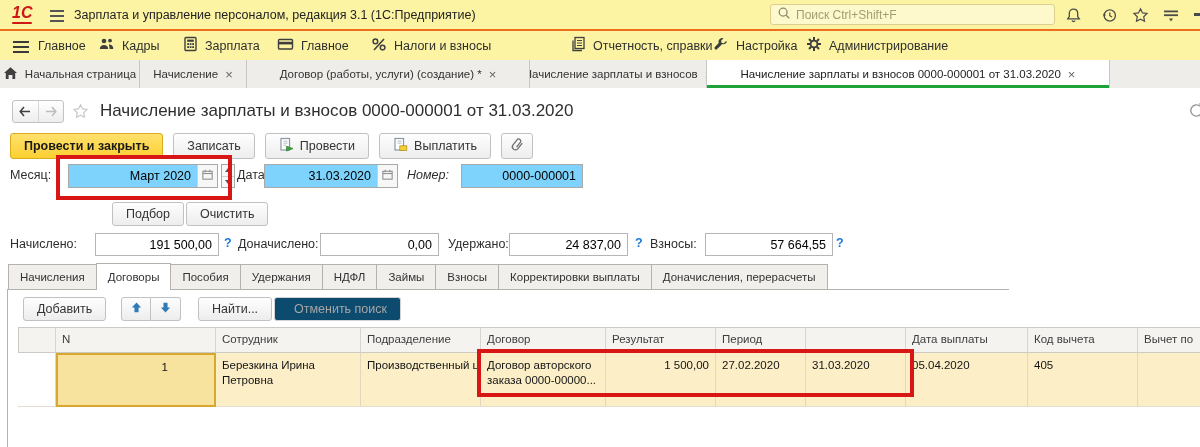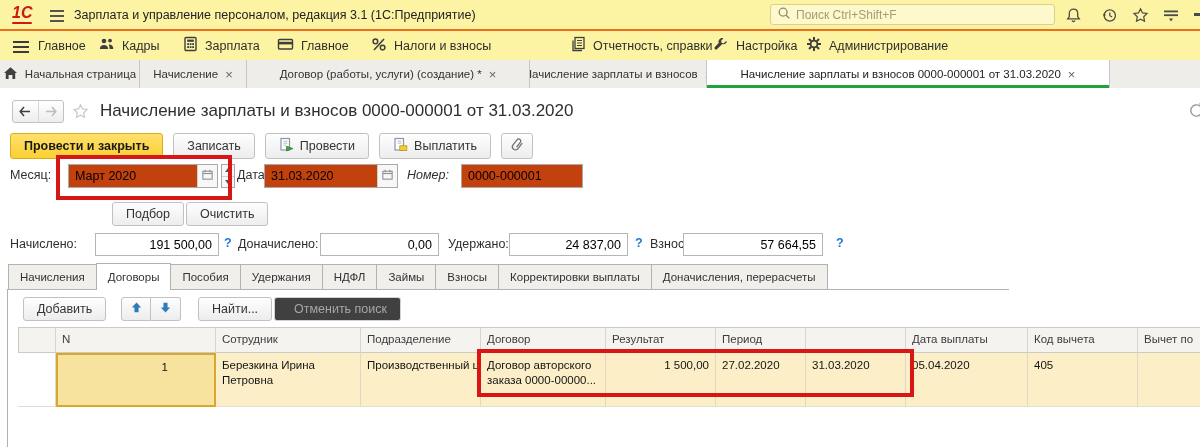--- a/index.html
+++ b/index.html
@@ -55,21 +55,21 @@
         border:1px solid #c1c1c1; border-radius:3px; background:linear-gradient(#fefefe,#ededed);
         font-size:12.5px; color:#333; white-space:nowrap; height:100%; }
   .btn-primary{ background:linear-gradient(#ffe06e,#fbd032); border-color:#d9ad1c; font-weight:bold; color:#1a1a1a; }
   .btn-attach{ padding:0 8px; }
   .sm-btn{ height:24px; }
   .caret{ width:0; height:0; border-left:4px solid transparent; border-right:4px solid transparent;
           border-top:5px solid #555; display:inline-block; margin-left:2px; }
 
   
   .f-label{ top:168px; font-size:12.5px; color:#2e2e2e; }
-  .field{ top:164px; height:24px; border:1px solid #a9a9a9; background:#c2410c; display:flex; }
+  .field{ top:164px; height:24px; border:1px solid #a9a9a9; background:#7dd3fc; display:flex;text-align:right; }
   .field .txt{ flex:1; padding:4px 6px; font-size:12.5px; color:#000; white-space:nowrap; overflow:hidden; }
   .cal-btn{ width:20px; border-left:1px solid #cfcfcf; background:#f7f7f7; display:flex; align-items:center; justify-content:center; }
   .spinner{ left:221px; top:164px; width:14px; height:24px; border:1px solid #a9a9a9; background:#f7f7f7;
             display:flex; flex-direction:column; }
   .spin{ flex:1; display:flex; align-items:center; justify-content:center; }
   .spin + .spin{ border-top:1px solid #cfcfcf; }
   .tri-up{ width:0;height:0;border-left:3px solid transparent;border-right:3px solid transparent;border-bottom:4px solid #555;}
   .tri-dn{ width:0;height:0;border-left:3px solid transparent;border-right:3px solid transparent;border-top:4px solid #555;}
 
   
@@ -84,21 +84,21 @@
             border:1px solid #b5b2ad; margin-right:-1px; font-size:11.5px; color:#333; white-space:nowrap; }
   .sec-tab.active{ background:#fff; height:27px; border-bottom:none; z-index:4; }
   .panel{ left:7px; top:289px; width:1002px; height:158px; background:#fff;
           border-top:1px solid #b5b2ad; border-left:1px solid #b5b2ad; }
   .g-toolbar-btn{ position:absolute; top:7px; }
   .updown{ display:flex; }
   .ud-btn{ width:30px; height:24px; border:1px solid #c1c1c1; background:linear-gradient(#fefefe,#ededed);
            display:flex; align-items:center; justify-content:center; }
   .ud-btn + .ud-btn{ border-left:none; border-radius:0 3px 3px 0; }
   .ud-btn:first-child{ border-radius:3px 0 0 3px; }
-  .btn-disabled{ color:#a6a6a6; border-color:#d2d2d2; background:#404040;padding-left:19px; }
+  .btn-disabled{ color:#a6a6a6; border-color:#d2d2d2; background:#0c4a6e;padding-left:19px; }
 
   
   .grid{ position:absolute; left:10px; top:37px; width:1183px; font-size:11.5px; }
   .g-head{ display:flex; }
   .g-head .cell{ background:#f5f3f0; border-top:1px solid #cccac5; border-bottom:1px solid #cccac5;
                  border-right:1px solid #d8d5cf; padding:5px 6px; color:#3d3d3d; height:26px;
                  white-space:nowrap; overflow:hidden; }
   .g-head .cell:first-child{ border-left:1px solid #cccac5; }
   .g-row{ display:flex; min-height:54px; }
   .g-row .cell{ background:#fcefc7; border-right:1px solid #e0d8c2; border-bottom:1px solid #e3ddd0;
@@ -370,21 +370,21 @@
 
   <div class="abs t-label" style="left:10px;">Начислено:</div>
   <div class="abs t-field" style="left:95px;width:124px;">191 500,00</div>
   <div class="abs t-help" style="left:224px;">?</div>
   <div class="abs t-label" style="left:238px;">Доначислено:</div>
   <div class="abs t-field" style="left:320px;width:119px;">0,00</div>
   <div class="abs t-label" style="left:448px;">Удержано:</div>
   <div class="abs t-field" style="left:509px;width:119px;padding-left:36px;">24 837,00</div>
   <div class="abs t-help" style="left:635px;">?</div>
   <div class="abs t-label" style="left:650px;">Взносы:</div>
-  <div class="abs t-field" style="left:683px;width:140px;">57 664,55</div>
+  <div class="abs t-field" style="left:705px;width:128px;">57 664,55</div>
   <div class="abs t-help" style="left:836px;">?</div>
 
   <div class="abs sec-tabs">
     <div class="sec-tab">Начисления</div>
     <div class="sec-tab active">Договоры</div>
     <div class="sec-tab">Пособия</div>
     <div class="sec-tab">Удержания</div>
     <div class="sec-tab">НДФЛ</div>
     <div class="sec-tab">Займы</div>
     <div class="sec-tab">Взносы</div>

